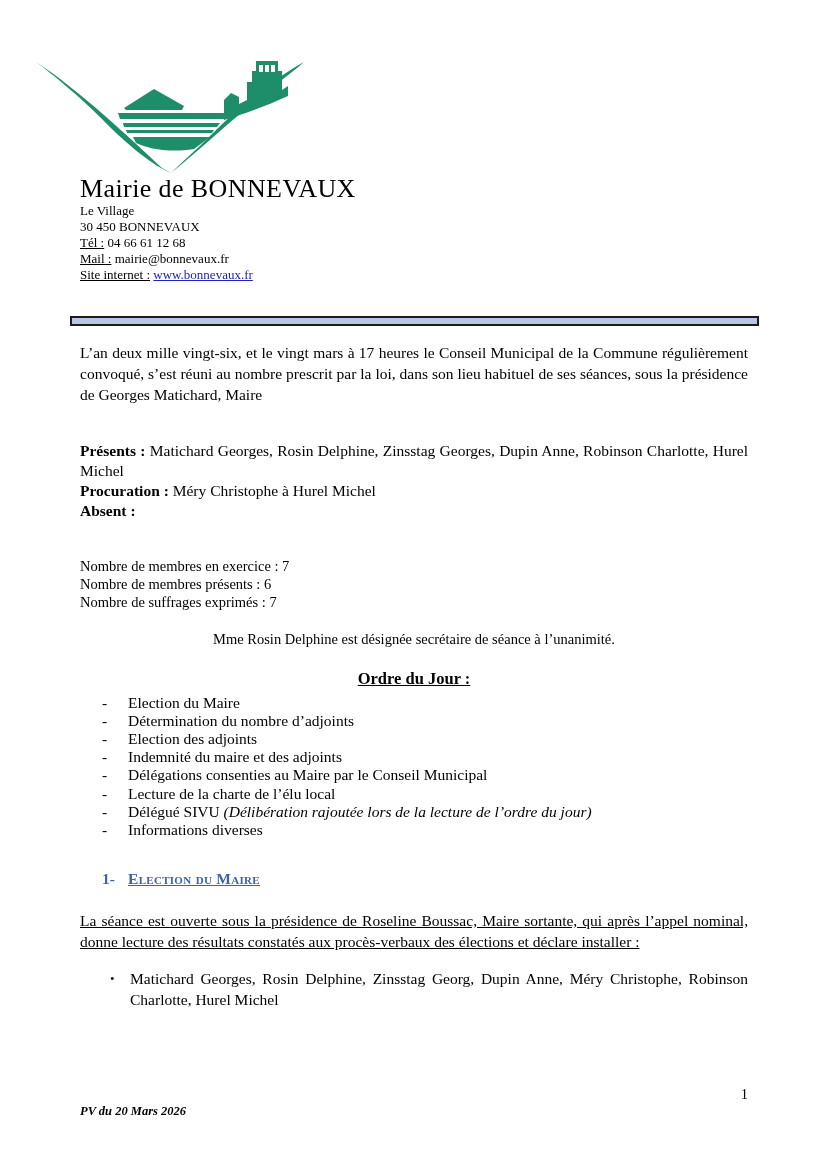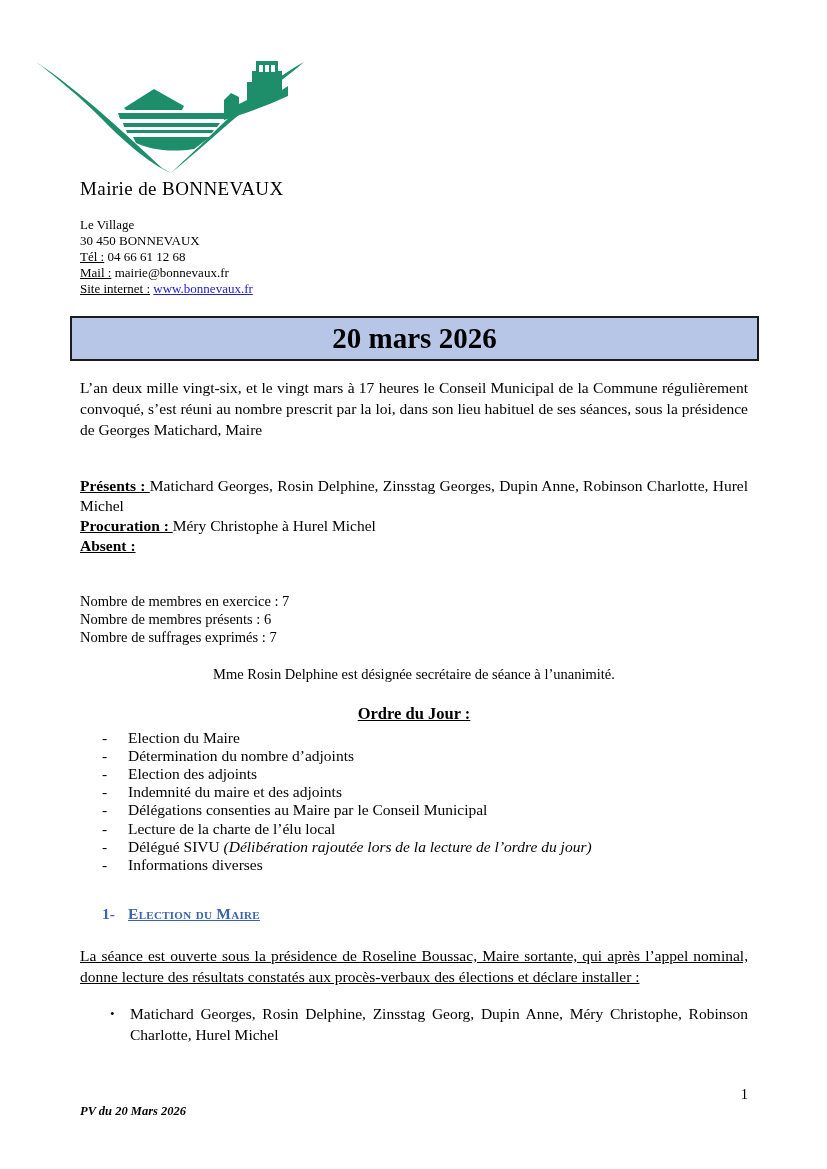--- a/index.html
+++ b/index.html
@@ -8,38 +8,38 @@
     width:827px;height:1169px;
     background:#ffffff;
     overflow:hidden;
     font-family:"Liberation Serif","DejaVu Serif",serif;
     color:#000;
   }
   
   .logo{position:absolute;left:34px;top:56px;width:274px;height:120px;color:var(--logo);}
   
   .org{position:absolute;left:80px;top:177px;}
-  .org-name{font-size:19px;letter-spacing:.4px;line-height:24px;margin-bottom:16px;font-family:Liberation Serif, serif;}
+  .org-name{font-size:26px;letter-spacing:.4px;line-height:24px;margin-bottom:2px;font-family:Liberation Serif, serif;}
   .addr-line{font-size:13px;line-height:16px;}
   .u{text-decoration:underline;}
   .link{color:var(--link);text-decoration:underline;cursor:pointer;}
   
   .docbody{position:absolute;left:80px;top:316px;width:668px;}
   .titlebox{
     margin-left:-10px;width:685px;
     background:var(--titlebg);
     border:2px solid var(--titleborder);
     text-align:center;font-weight:bold;
     font-size:29px;line-height:35px;
     padding:3px 0 3px;
   }
   .para{text-align:justify;font-size:15.5px;line-height:21px;}
   .p1{}
   .attend{margin-top:36px;line-height:20px;}
-  .lbl{font-weight:bold;text-decoration:underline;}
+  .lbl{font-weight:bold;}
   .counts{margin-top:36px;font-size:14.5px;line-height:18px;}
   .secretary{margin-top:19px;font-size:14.5px;line-height:18px;text-align:center;}
   .agenda-title{margin-top:21px;text-align:center;font-size:16.5px;font-weight:bold;}
   .agenda-title span{text-decoration:underline;}
   .agenda-list{margin-top:5px;font-size:15.5px;}
   .agenda-row{display:flex;line-height:18.2px;}
   .agenda-marker{width:26px;margin-left:22px;flex:none;}
   .agenda-note{font-style:italic;}
   .sec-heading{margin-top:31px;margin-left:22px;font-size:15.5px;font-weight:bold;color:var(--heading);}
   .sec-num{display:inline-block;width:26px;}
@@ -95,21 +95,20 @@
     </div>
     <div class="addr-line">
       <span class="u">Site internet :</span>
       <a class="link" href="#">www.bonnevaux.fr</a>
     </div>
   </div>
 
   <div class="docbody">
 
     <div class="titlebox">
-      <div>20 mars 2026</div>
     </div>
 
     <p class="para p1">L’an deux mille vingt-six, et le vingt mars à 17 heures le Conseil Municipal de la Commune régulièrement convoqué, s’est réuni au nombre prescrit par la loi, dans son lieu habituel de ses séances, sous la présidence de Georges Matichard, Maire</p>
 
     <p class="para attend">
       <span class="lbl">Présents : </span><span>Matichard Georges, Rosin Delphine, Zinsstag Georges, Dupin Anne, Robinson Charlotte, Hurel Michel</span><br>
       <span class="lbl">Procuration : </span><span>Méry Christophe à Hurel Michel</span><br>
       <span class="lbl">Absent :</span>
     </p>
 

